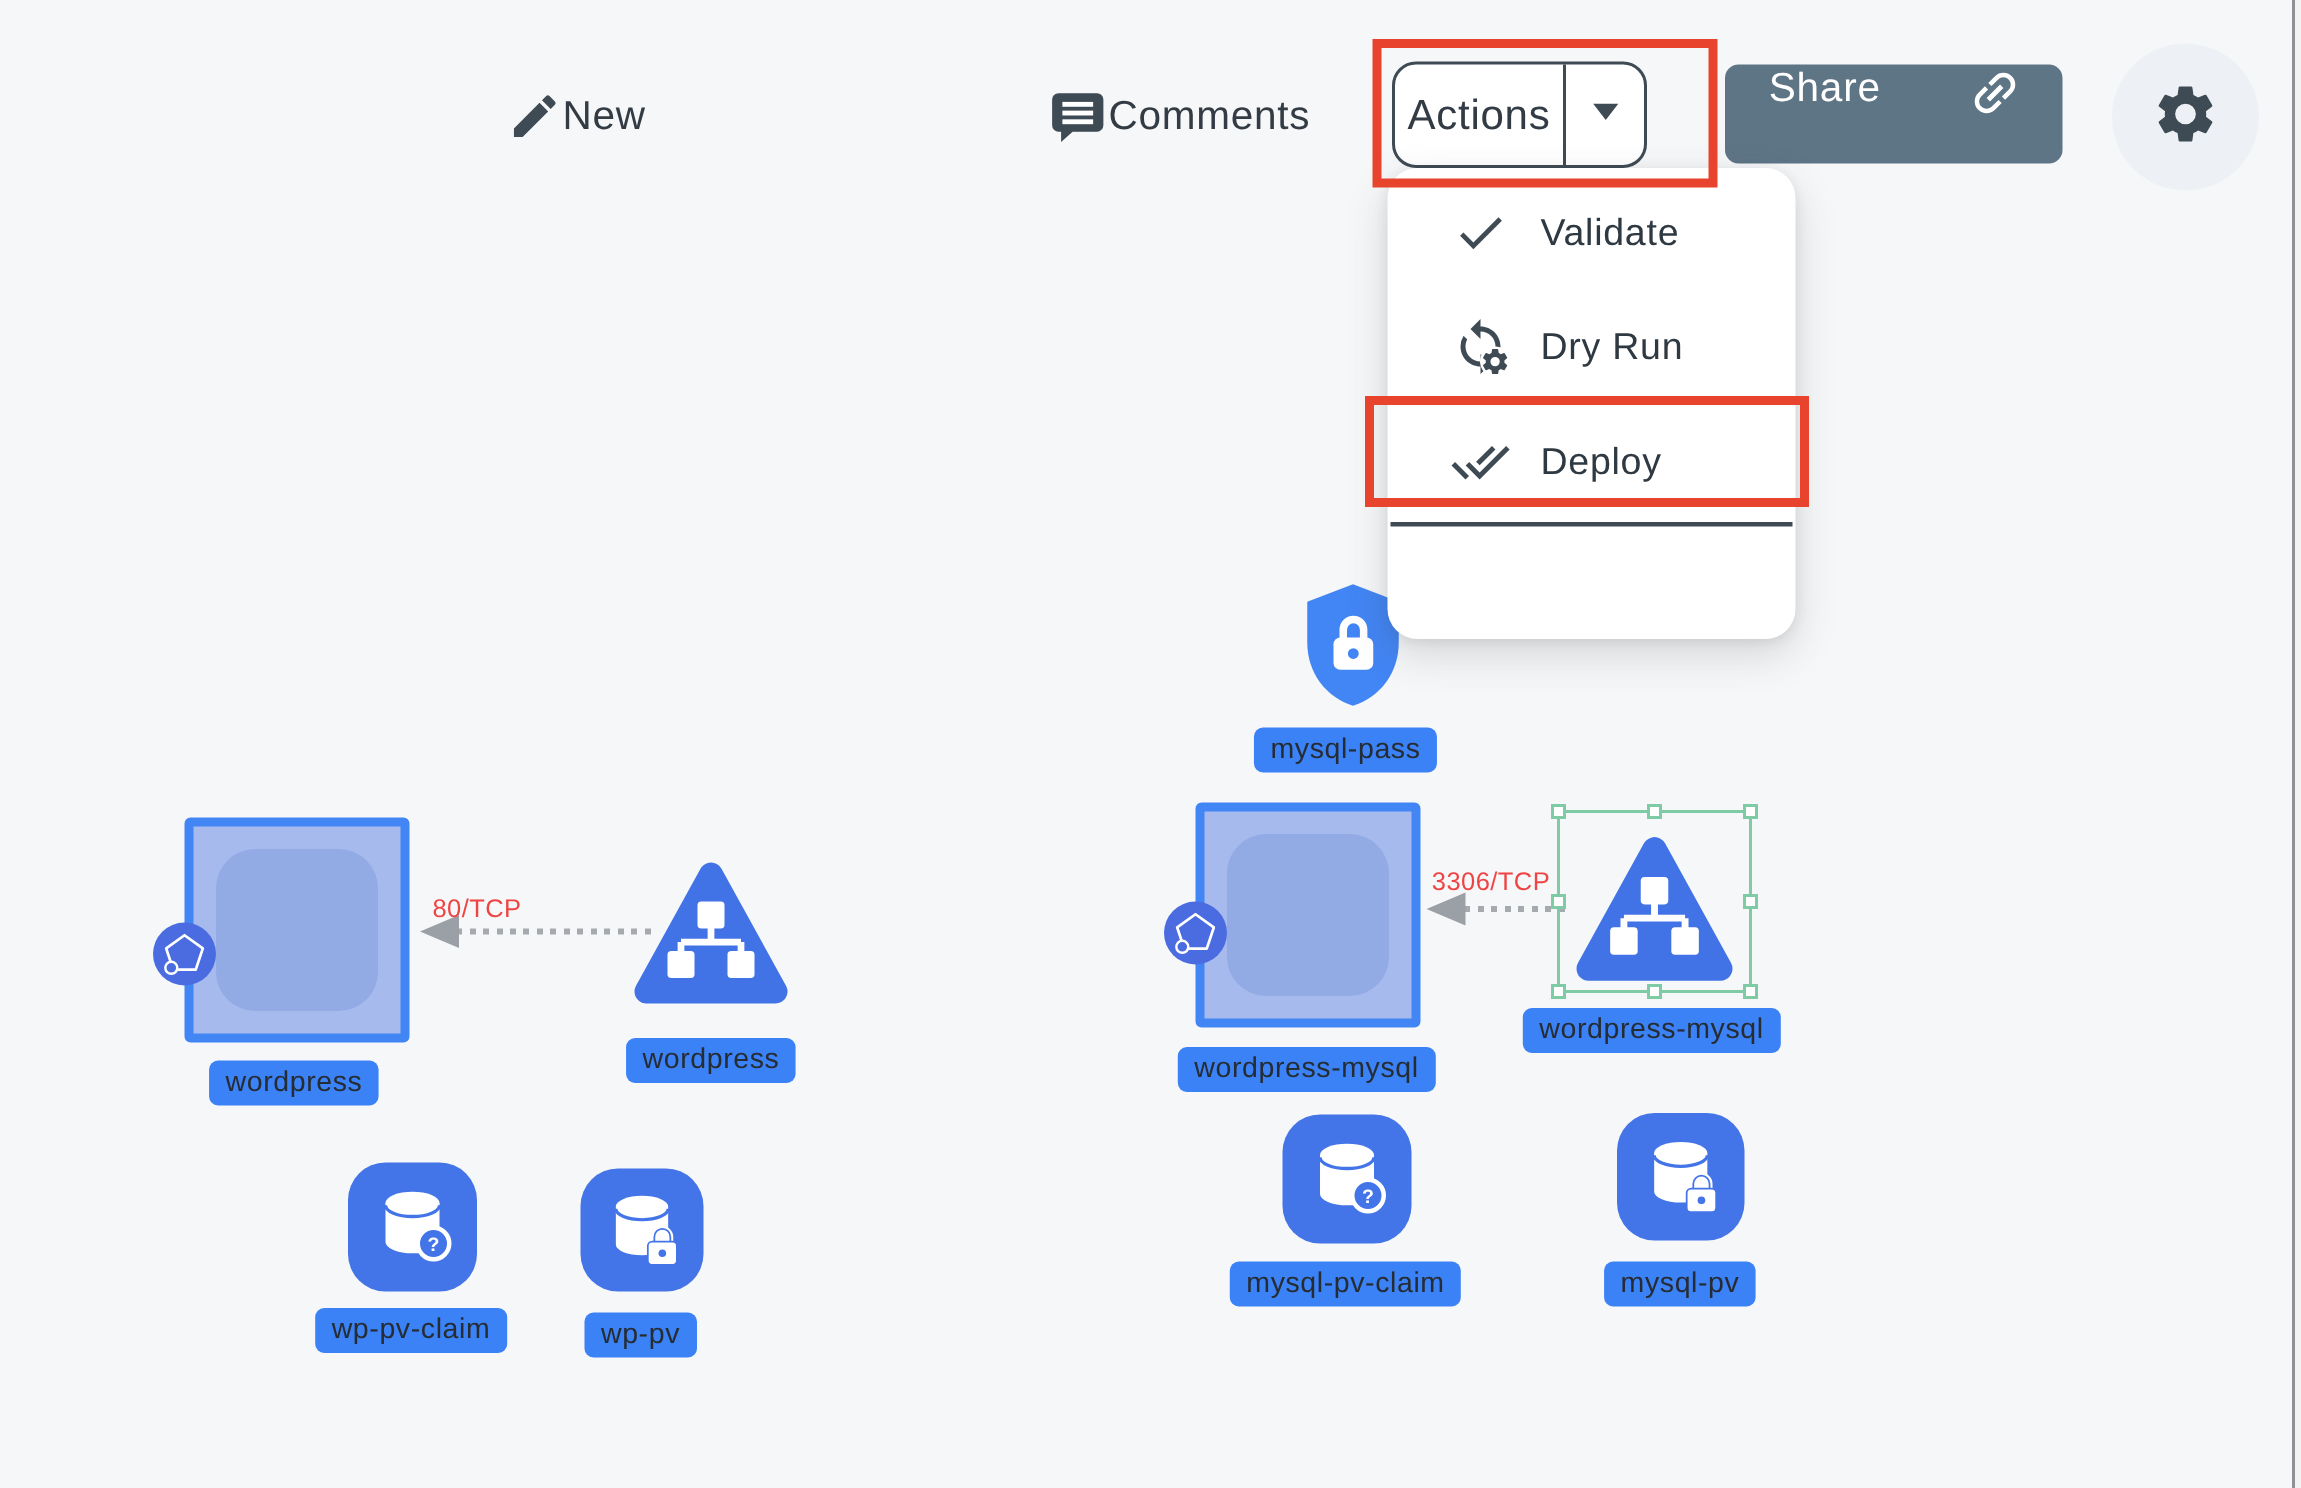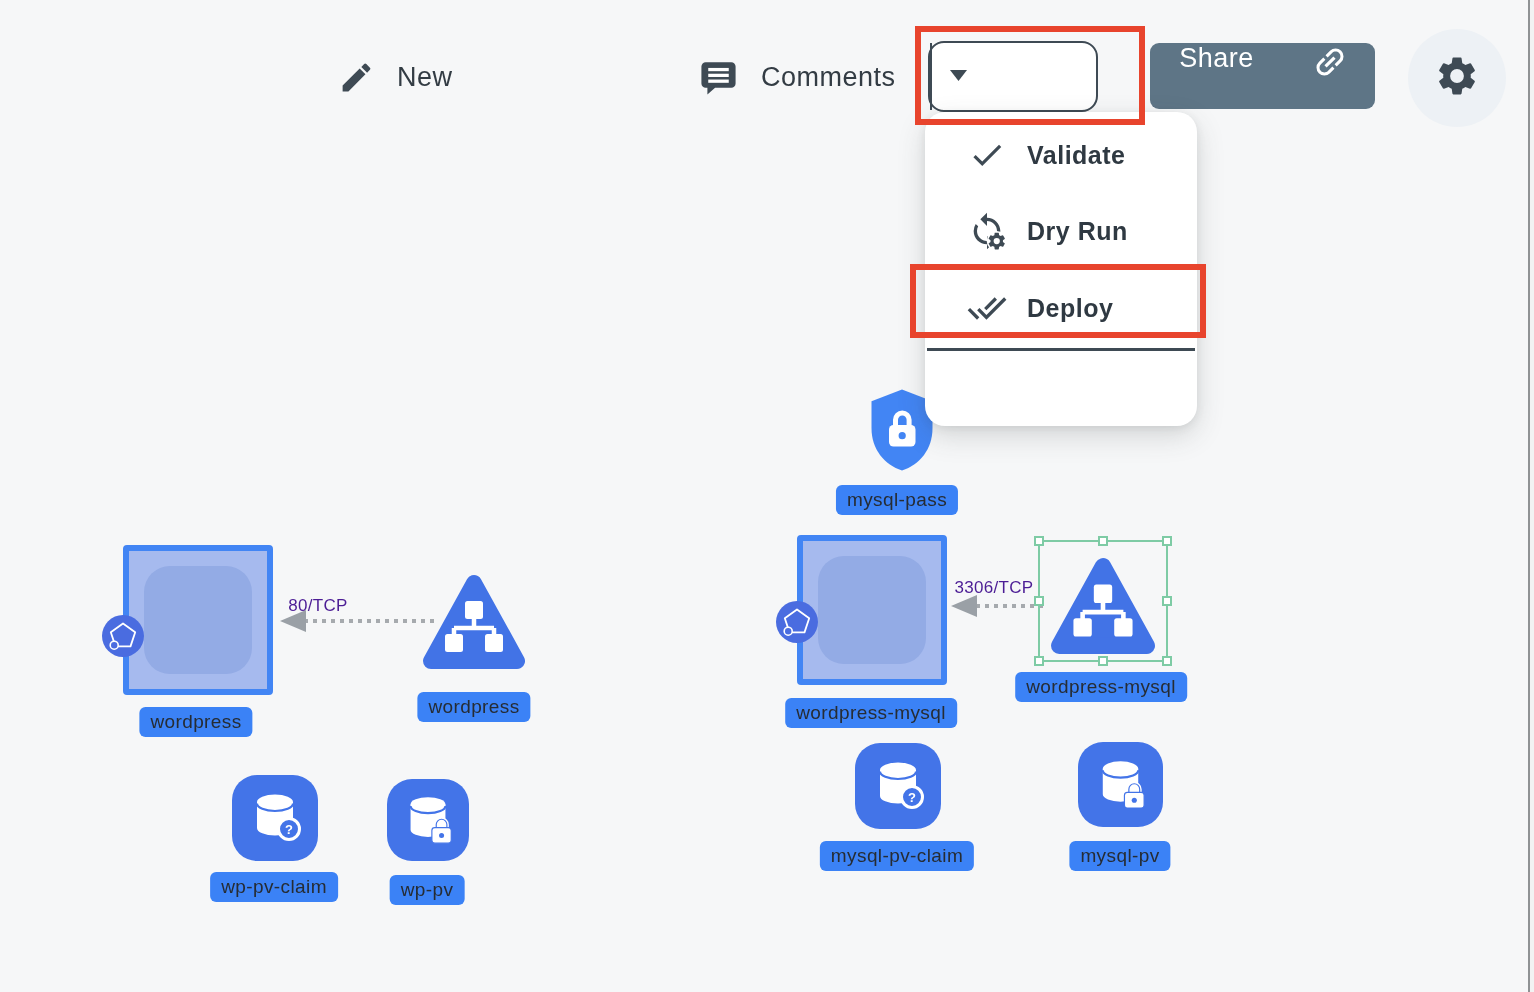--- a/index.html
+++ b/index.html
@@ -1,21 +1,21 @@
 <!DOCTYPE html>
 <html><head>
 <meta charset="utf-8">
 <style>
   * { margin:0; padding:0; box-sizing:border-box; }
   html,body { width:1534px; height:992px; }
   body { font-family:"Liberation Sans","DejaVu Sans",sans-serif; background:#f6f7f8; }
   #stage { position:relative; width:1534px; height:992px; background:#f6f7f8; overflow:hidden; }
 
   
-  .tool-item { position:absolute; display:flex; align-items:center; gap:22px; height:44px; color:#39434d; }
+  .tool-item { position:absolute; display:flex; align-items:center; height:44px; color:#39434d; }
   .tool-item .lbl { font-size:27px; color:#333c44; letter-spacing:.5px; white-space:nowrap; }
   .tool-item svg { display:block; }
 
   .actions-btn { position:absolute; left:928px; top:41px; width:170px; height:71px;
     background:#fff; border:2.5px solid #3e4a54; border-radius:16px; display:flex; align-items:stretch; }
   .actions-btn .txt { flex:1; display:flex; align-items:center; justify-content:center;
     font-size:28px; color:#333c44; letter-spacing:.5px; }
   .actions-btn .sep { width:2px; background:#3e4a54; }
   .actions-btn .caret { width:52px; display:flex; align-items:center; justify-content:center; }
 
@@ -29,21 +29,21 @@
     color:#fff; font-size:27px; letter-spacing:.5px; }
   .share-btn .sep { width:1.5px; background:rgba(255,255,255,.6); }
   .share-btn .link { flex:1; display:flex; align-items:center; justify-content:center; color:#fff; }
 
   .gear-btn { position:absolute; left:1408px; top:29px; width:98px; height:98px; border-radius:50%;
     background:#edf1f5; display:flex; align-items:center; justify-content:center; color:#3e4a54; }
 
   
   .menu { position:absolute; left:925px; top:112px; width:272px; height:314px; background:#fff;
     border-radius:20px; box-shadow:0 10px 28px rgba(60,64,67,.18), 0 2px 8px rgba(60,64,67,.10); z-index:10; }
-  .menu-item { position:absolute; left:0; width:100%; height:60px; display:flex; align-items:center;font-weight:bold; }
+  .menu-item { position:absolute; left:0; width:100%; height:60px; display:flex; align-items:center; }
   .menu-item .ic { position:absolute; left:42px; width:40px; height:40px; display:flex;
     align-items:center; justify-content:center; color:#3e4a54; }
   .menu-item .lbl { position:absolute; left:102px; font-size:25px; color:#2f3942; letter-spacing:.5px; white-space:nowrap; }
   .menu-item.danger .lbl { color:#e05545; }
   .menu-item.danger .ic { color:#e0503f; }
   .menu-sep { position:absolute; left:2px; right:2px; top:236px; height:2.5px; background:#3e4a54; }
 
   
   .node-label { position:absolute; transform:translateX(-50%); background:#3b82f6; color:#262c33;
     font-size:19px; letter-spacing:.4px; padding:4px 11px; border-radius:6px; white-space:nowrap; }
@@ -52,21 +52,21 @@
     border:6px solid #4285f4; border-radius:4px; }
   .deploy-square .inner { position:absolute; left:15px; top:15px; right:15px; bottom:15px;
     background:#93abe5; border-radius:26px; }
   .pod-badge { position:absolute; width:42px; height:42px; border-radius:50%; background:#4a6ce0;
     display:flex; align-items:center; justify-content:center; }
 
   .edge-dots { position:absolute; height:4px;
     background:repeating-linear-gradient(to right,#a6aaae 0 4px,transparent 4px 9px); }
   .edge-head { position:absolute; width:0; height:0; border-top:11px solid transparent;
     border-bottom:11px solid transparent; border-right:26px solid #9aa0a6; }
-  .edge-label { position:absolute; transform:translateX(-50%); font-size:17px; color:#4c1d95; letter-spacing:.3px; white-space:nowrap; }
+  .edge-label { position:absolute; transform:translateX(-50%); font-size:17px; color:#ef4444; letter-spacing:.3px; white-space:nowrap; }
 
   .squircle { position:absolute; width:86px; height:86px; border-radius:25px; background:#4374e8;
     display:flex; align-items:center; justify-content:center; }
 
   .select-box { position:absolute; left:1038px; top:540px; width:130px; height:122px;
     border:2px solid #7ecba5; z-index:3; }
   .handle { position:absolute; width:10px; height:10px; background:#fff; border:2px solid #7ecba5; }
 
   .edge-line-right { position:absolute; right:0; top:0; width:2px; height:992px; background:#8f9294; }
   .edge-strip-right { position:absolute; right:0; top:0; width:4px; height:992px; background:#f2f3f3; }
@@ -92,20 +92,21 @@
           <path d="M4.5 3h15A2.5 2.5 0 0 1 22 5.5v10a2.5 2.5 0 0 1-2.5 2.5H10l-4.5 4v-4h-1A2.5 2.5 0 0 1 2 15.5v-10A2.5 2.5 0 0 1 4.5 3z" fill="#3e4a54"></path>
           <rect x="6" y="6.4" width="12" height="1.9" fill="#fff"></rect>
           <rect x="6" y="9.8" width="12" height="1.9" fill="#fff"></rect>
           <rect x="6" y="13.2" width="12" height="1.9" fill="#fff"></rect>
         </svg>
     </span>
     <span class="lbl">Comments</span>
   </div>
 
   <div class="actions-btn">
+    <div class="txt">Actions</div>
     <div class="sep"></div>
     <div class="caret">
       <span>
         <svg width="17" height="12" viewBox="0 0 17 12">
             <polygon points="0,0 17,0 8.5,11" fill="#3e4a54"></polygon>
           </svg>
       </span>
     </div>
   </div>
 

